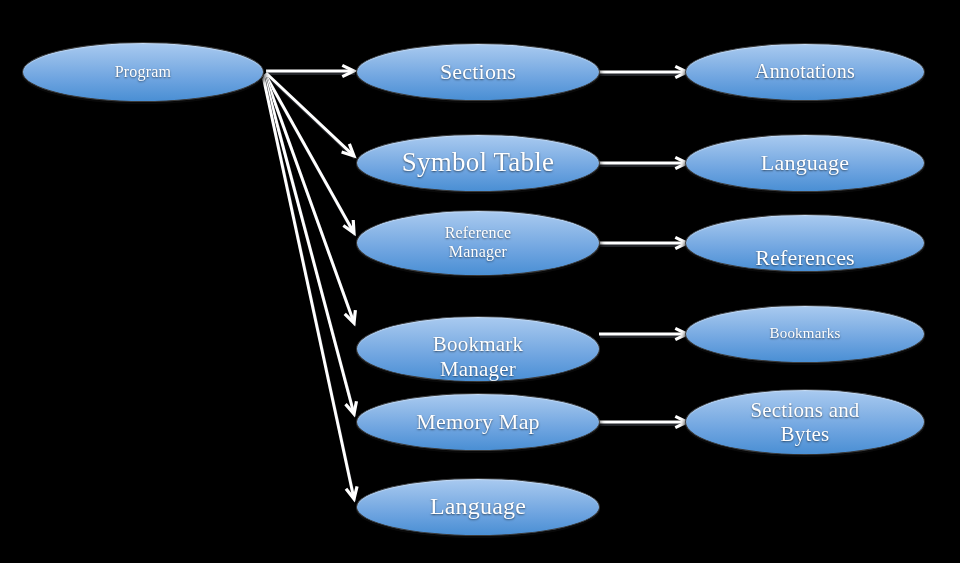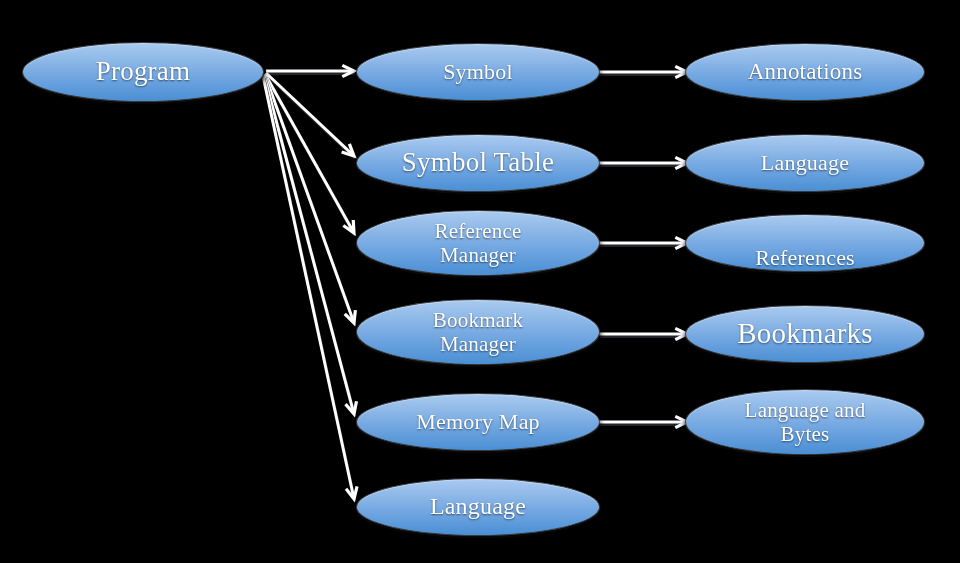--- a/index.html
+++ b/index.html
@@ -109,54 +109,54 @@
         <path d="M 675.2941876694152 339.654551943446 L 687 334 L 675.2941876694152 328.345448056554" fill="none" stroke="#ffffff" stroke-width="3.2" stroke-linecap="butt" stroke-linejoin="miter"></path>
       </g>
       <g>
         <line x1="600" y1="424.5" x2="688" y2="424.5" stroke="#23252a" stroke-width="3"></line>
         <line x1="599" y1="422" x2="685" y2="422" stroke="#ffffff" stroke-width="3" stroke-linecap="butt"></line>
         <path d="M 675.2941876694152 427.654551943446 L 687 422 L 675.2941876694152 416.345448056554" fill="none" stroke="#ffffff" stroke-width="3.2" stroke-linecap="butt" stroke-linejoin="miter"></path>
       </g>
     </svg>
 
   <div id="node-layer">
-      <div class="node" style="left: 22px; top: 42px; width: 242px; height: 60px; font-size: 27px;">
+      <div class="node" style="left: 22px; top: 42px; width: 242px; height: 60px; font-size: 16px;">
         <span class="label">Program</span>
       </div>
       <div class="node" style="left: 356px; top: 43px; width: 244px; height: 58px; font-size: 22px;">
-        <span class="label">Symbol</span>
+        <span class="label">Sections</span>
       </div>
       <div class="node" style="left: 356px; top: 134px; width: 244px; height: 58px; font-size: 27px;">
         <span class="label">Symbol Table</span>
       </div>
-      <div class="node" style="left: 356px; top: 210px; width: 244px; height: 66px; font-size: 21px;">
+      <div class="node" style="left: 356px; top: 210px; width: 244px; height: 66px; font-size: 16px;">
         <span class="label">Reference
 Manager</span>
       </div>
-      <div class="node" style="left: 356px; top: 299px; width: 244px; height: 66px; font-size: 21px;">
+      <div class="node" style="left: 356px; top: 316px; width: 244px; height: 66px; font-size: 21px; align-items: flex-end;">
         <span class="label">Bookmark
 Manager</span>
       </div>
       <div class="node" style="left: 356px; top: 393px; width: 244px; height: 58px; font-size: 22px;">
         <span class="label">Memory Map</span>
       </div>
       <div class="node" style="left: 356px; top: 478px; width: 244px; height: 58px; font-size: 24px;">
         <span class="label">Language</span>
       </div>
-      <div class="node" style="left: 685px; top: 43px; width: 240px; height: 58px; font-size: 23px;">
+      <div class="node" style="left: 685px; top: 43px; width: 240px; height: 58px; font-size: 20px;">
         <span class="label">Annotations</span>
       </div>
       <div class="node" style="left: 685px; top: 134px; width: 240px; height: 58px; font-size: 22px;">
         <span class="label">Language</span>
       </div>
       <div class="node" style="left: 685px; top: 214px; width: 240px; height: 58px; font-size: 22px; align-items: flex-end;">
         <span class="label">References</span>
       </div>
-      <div class="node" style="left: 685px; top: 305px; width: 240px; height: 58px; font-size: 29px; text-align: center;">
+      <div class="node" style="left: 685px; top: 305px; width: 240px; height: 58px; font-size: 15px; text-align: center;">
         <span class="label">Bookmarks</span>
       </div>
       <div class="node" style="left: 685px; top: 389px; width: 240px; height: 66px; font-size: 21px;">
-        <span class="label">Language and
+        <span class="label">Sections and
 Bytes</span>
       </div>
     </div>
 
 </div>
 
 </body></html>

